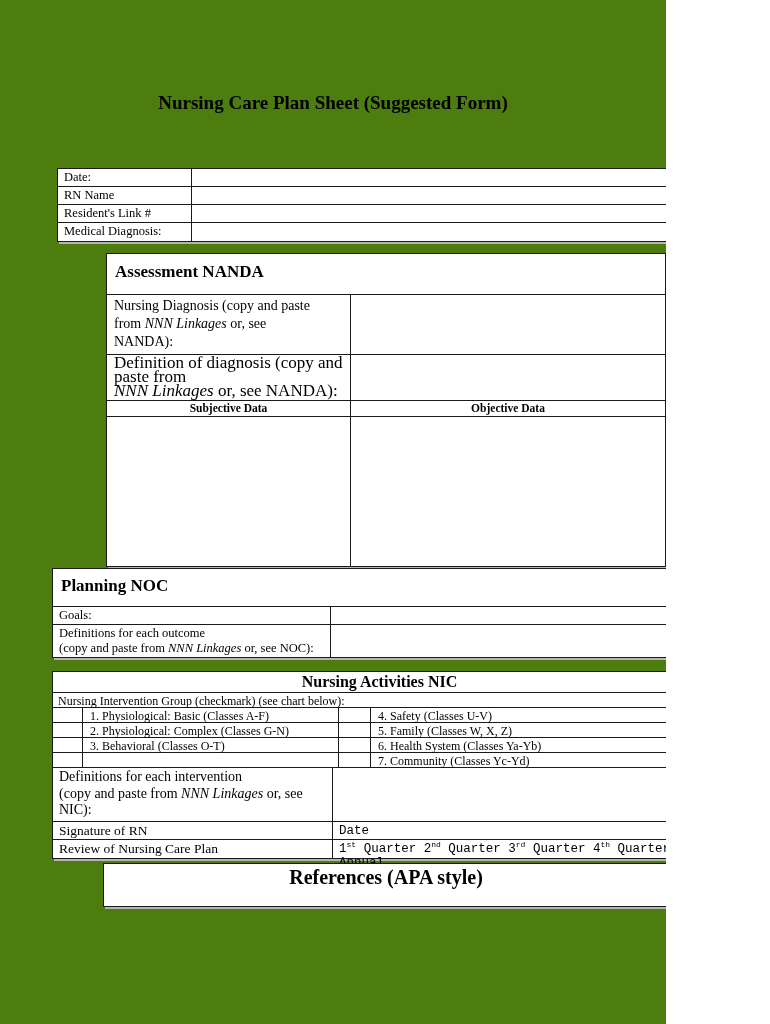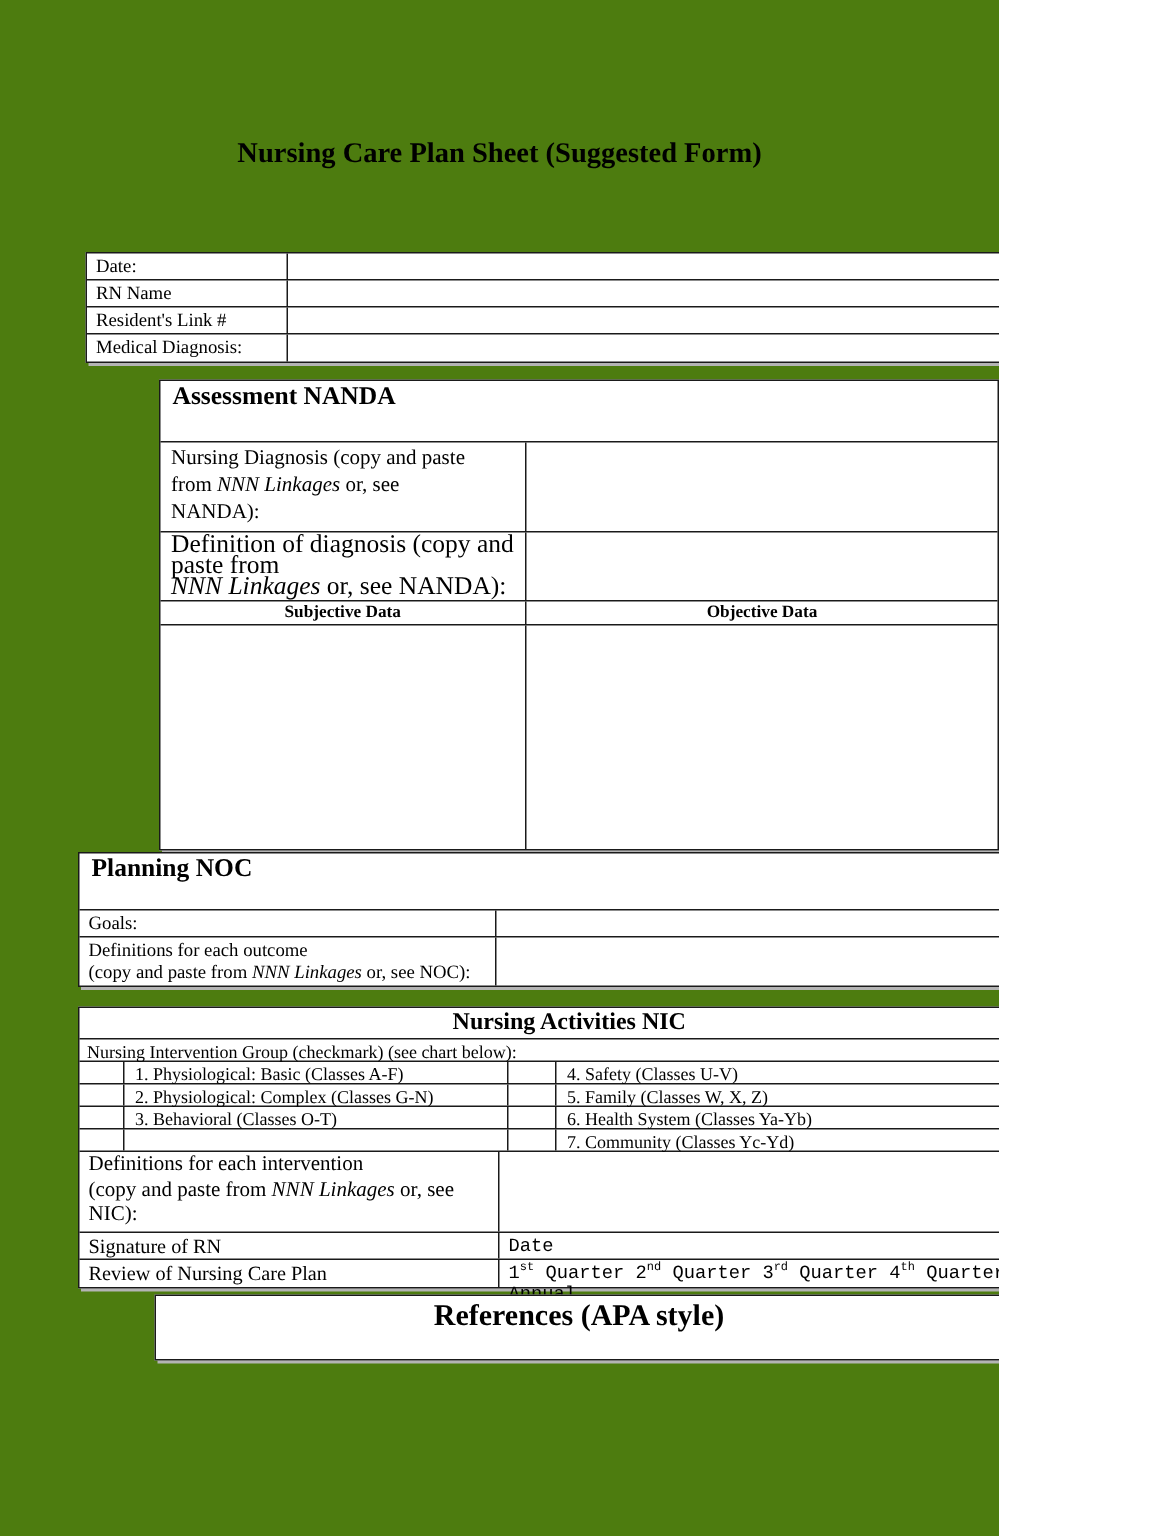--- a/index.html
+++ b/index.html
@@ -20,21 +20,21 @@
   .b-r { border-right:1px solid #1a1a1a; }
 
   
   .info-table { left:57px; top:128px; width:657px;margin-top:40px; }
   .info-row { height:18px; }
   .info-label { width:134px; font-size:12.5px; padding:1px 0 0 6px; }
   .info-value { flex:1; }
 
   
   .assessment { left:106px; top:253px; width:560px; }
-  .sec-hdr { align-items:flex-start; }
+  .sec-hdr { align-items:center; }
   .sec-hdr .hdr-text { font-size:17px; font-weight:bold; padding:0 0 4px 8px; }
   .a-hdr { height:41px; }
   .cl-244 { width:244px; }
   .diag-cell { font-size:14px; line-height:18px; padding:2px 6px 3px 7px; }
   .def-cell  { font-size:17px; line-height:14px; padding:1px 4px 2px 7px; }
   .subhead { height:16px; }
   .subhead .cell { font-size:11.5px; font-weight:bold; text-align:center; padding-top:1px; }
   .a-data { height:149px; }
 
   

